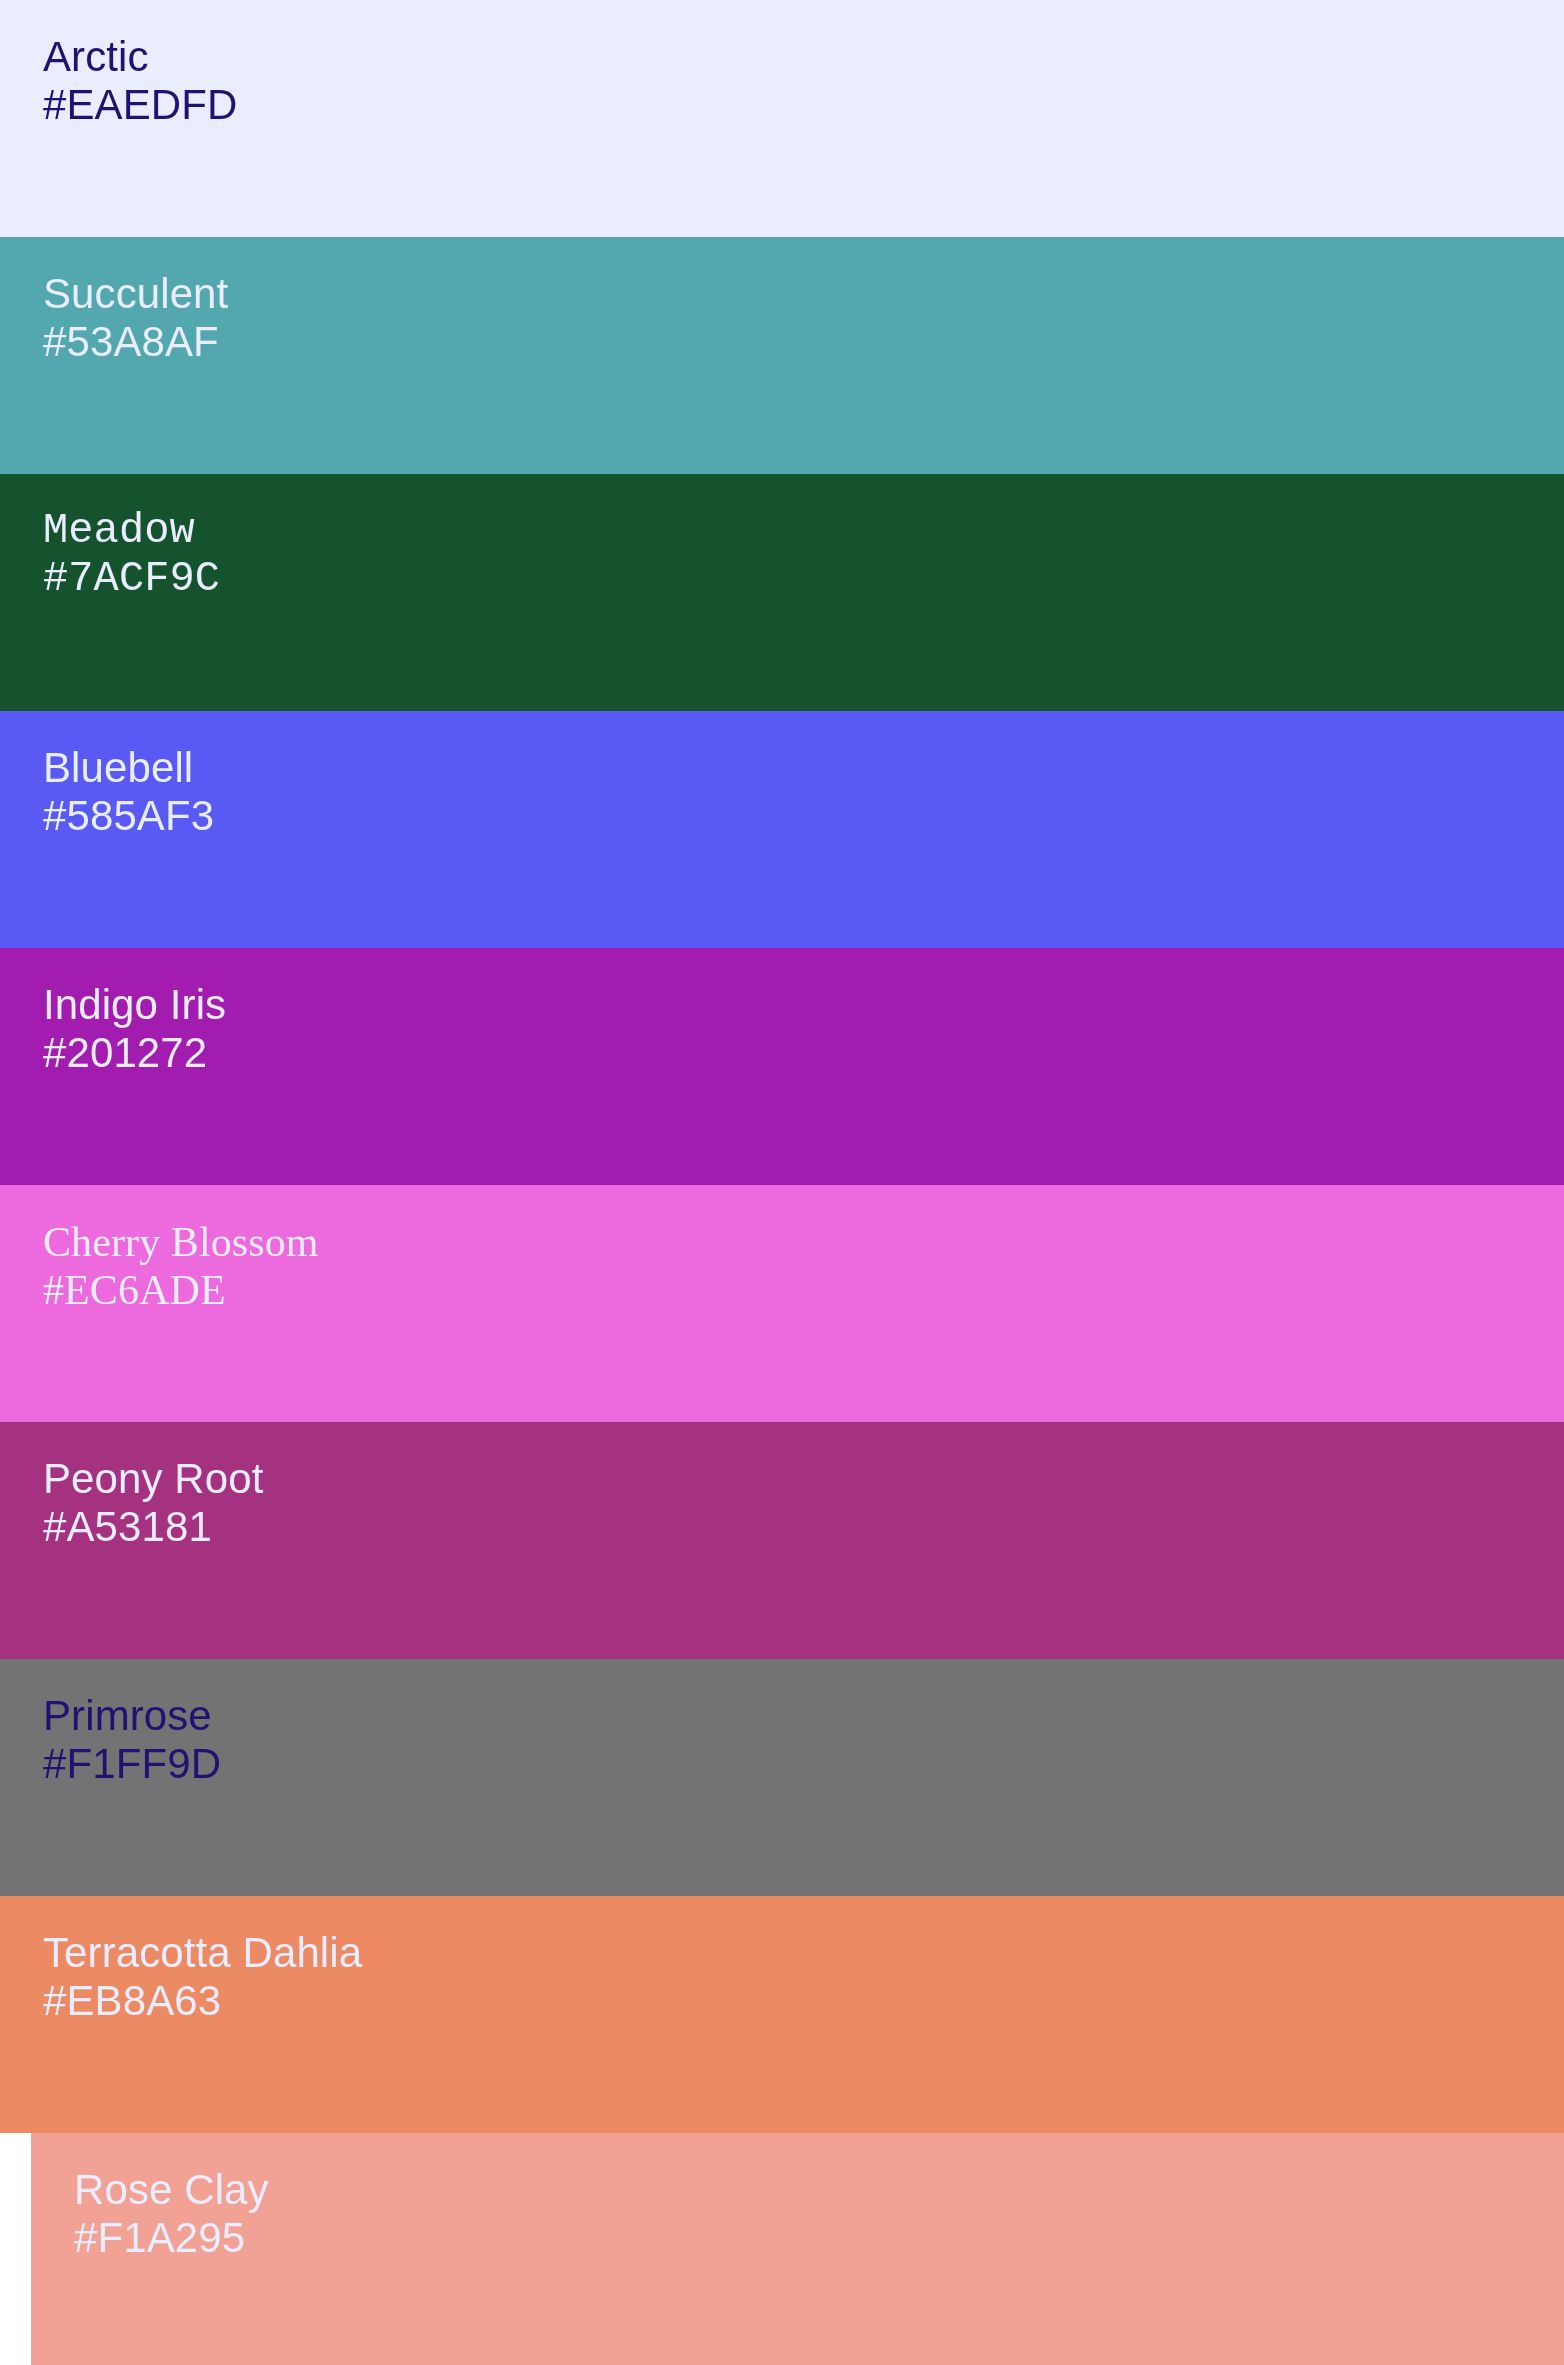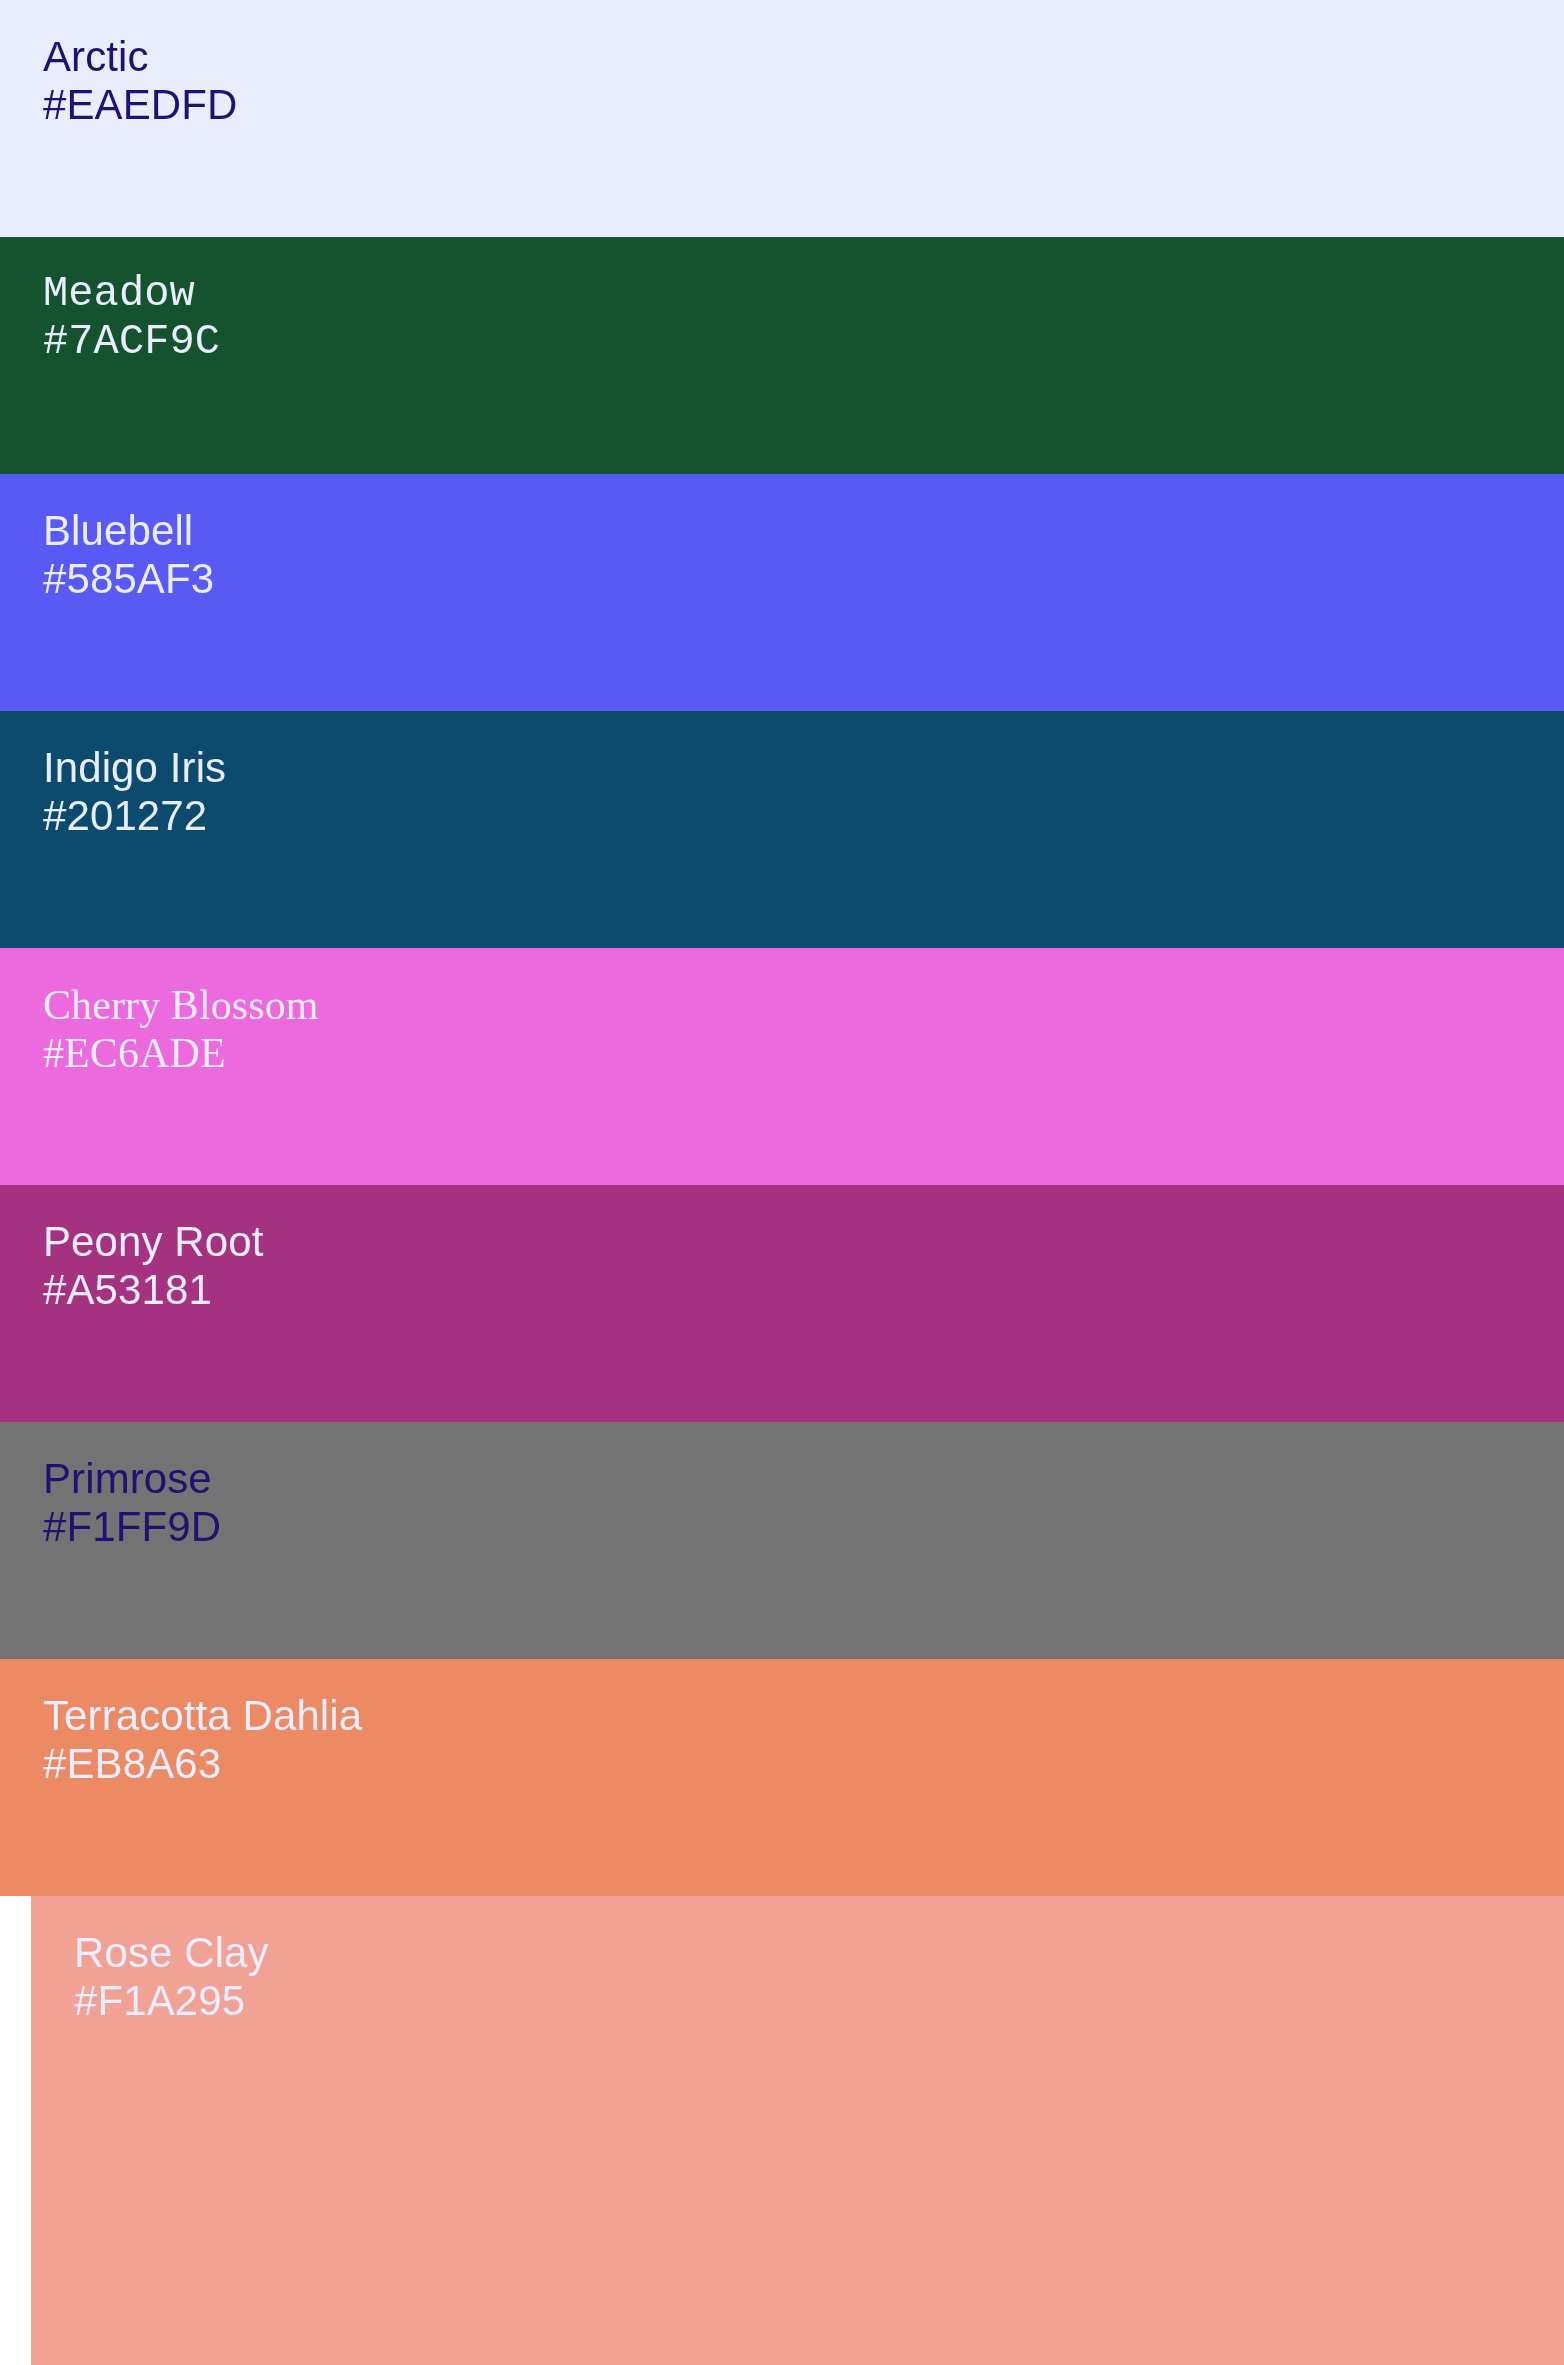--- a/index.html
+++ b/index.html
@@ -45,29 +45,33 @@
   }
 </style>
 </head>
 <body>
 
 <div id="palette">
     <div class="swatch" style="background-color: rgb(234, 237, 253); color: rgb(32, 18, 114);">
       <span class="swatch-name">Arctic</span>
       <span class="swatch-hex">#EAEDFD</span>
     </div>
+    <div class="swatch" style="background-color: rgb(83, 168, 175); color: rgb(234, 237, 253);">
+      <span class="swatch-name">Succulent</span>
+      <span class="swatch-hex">#53A8AF</span>
+    </div>
     <div class="swatch" style="background-color: #14532d; color: rgb(234, 237, 253); font-family: Liberation Mono, monospace;">
       <span class="swatch-name">Meadow</span>
       <span class="swatch-hex">#7ACF9C</span>
     </div>
     <div class="swatch" style="background-color: rgb(88, 90, 243); color: rgb(234, 237, 253);">
       <span class="swatch-name">Bluebell</span>
       <span class="swatch-hex">#585AF3</span>
     </div>
-    <div class="swatch" style="background-color: #0c4a6e; color: rgb(234, 237, 253);">
+    <div class="swatch" style="background-color: #a21caf; color: rgb(234, 237, 253);">
       <span class="swatch-name">Indigo Iris</span>
       <span class="swatch-hex">#201272</span>
     </div>
     <div class="swatch" style="background-color: rgb(236, 106, 222); color: rgb(234, 237, 253); font-family: Liberation Serif, serif;">
       <span class="swatch-name">Cherry Blossom</span>
       <span class="swatch-hex">#EC6ADE</span>
     </div>
     <div class="swatch" style="background-color: rgb(165, 49, 129); color: rgb(234, 237, 253);">
       <span class="swatch-name">Peony Root</span>
       <span class="swatch-hex">#A53181</span>

